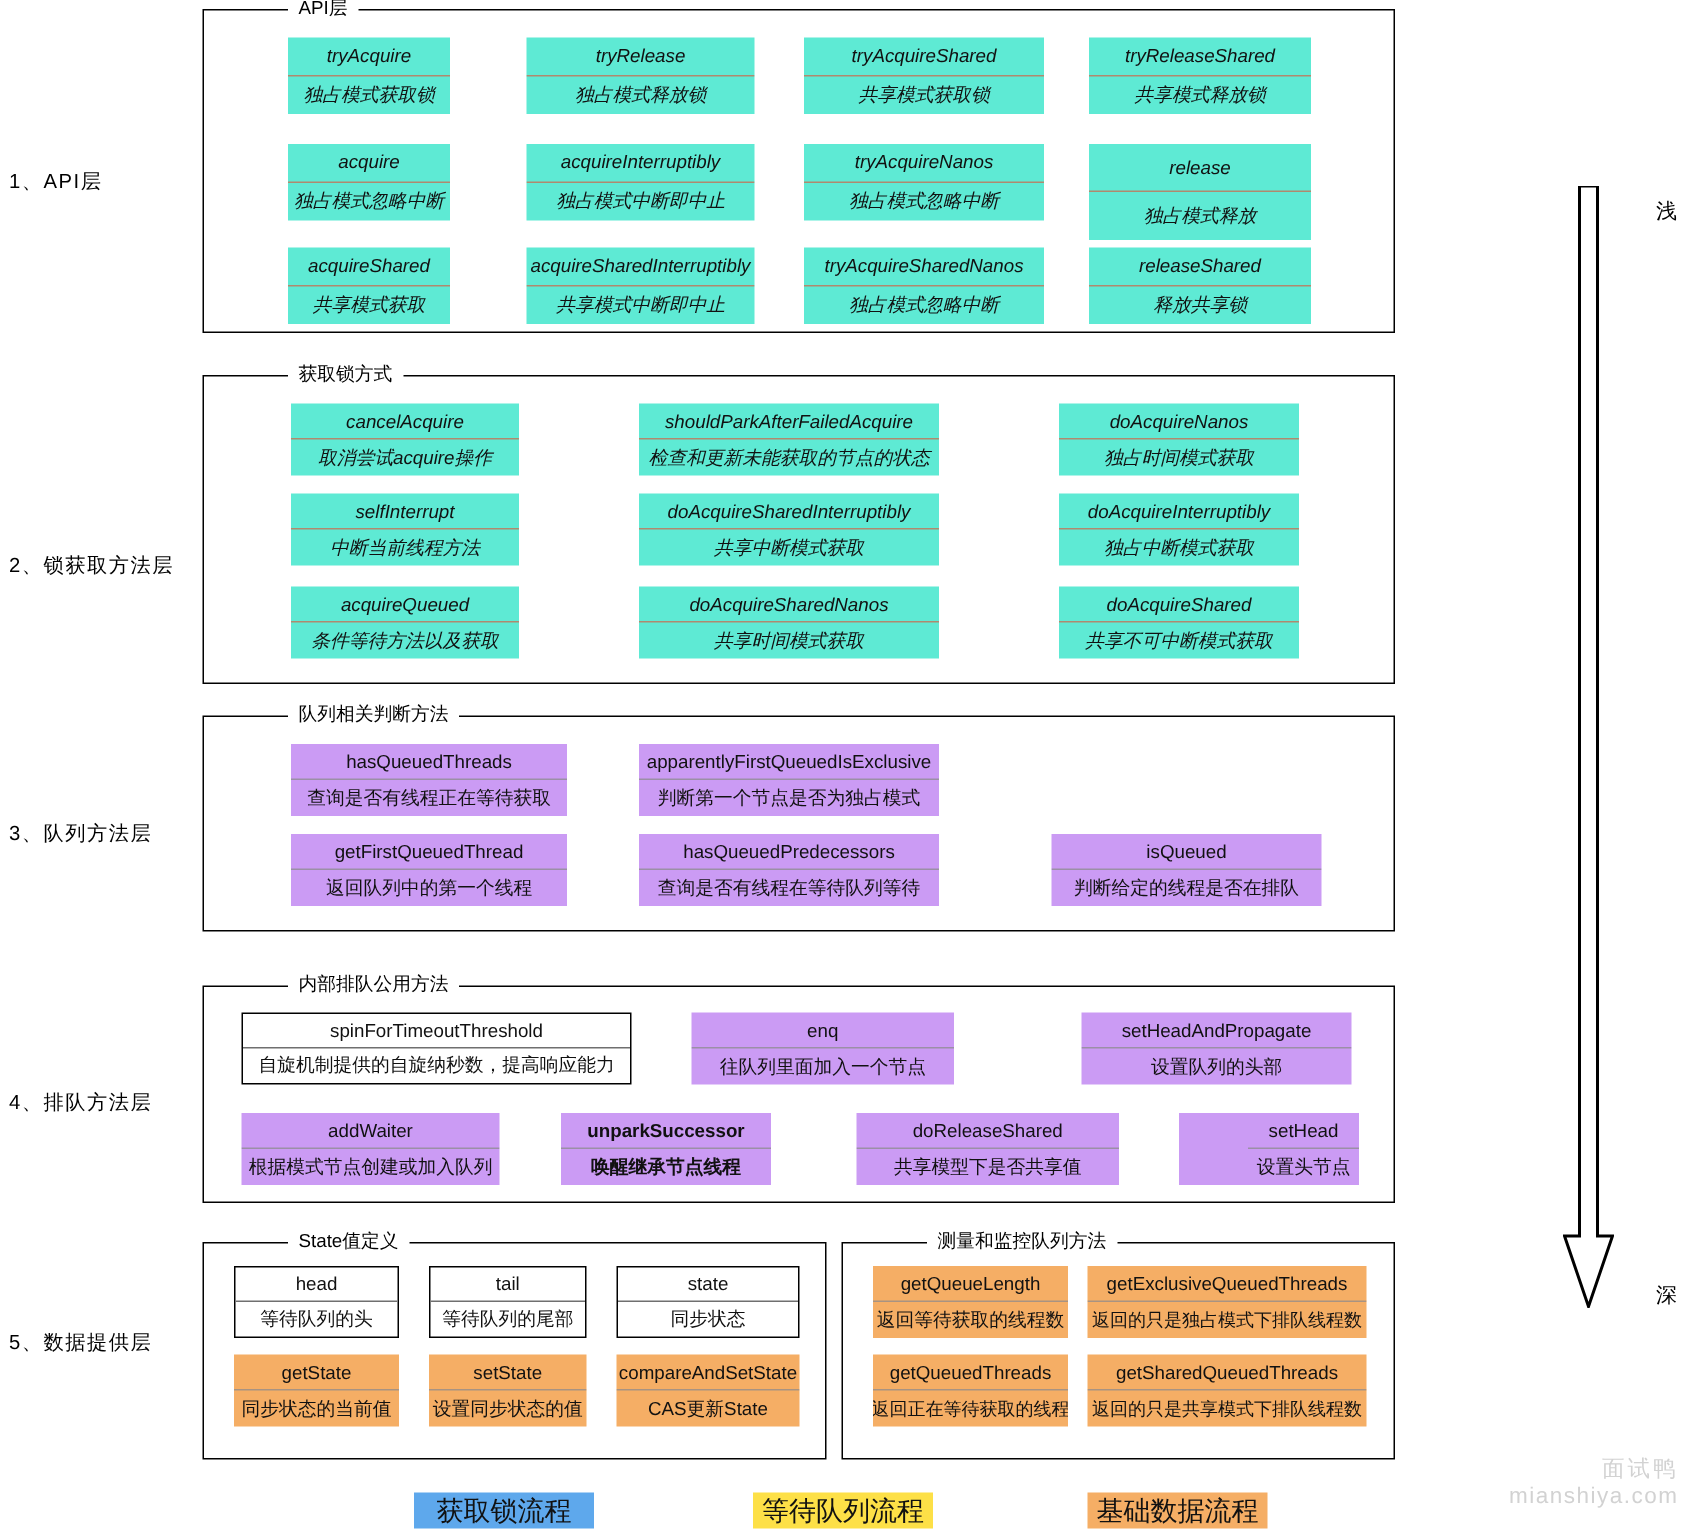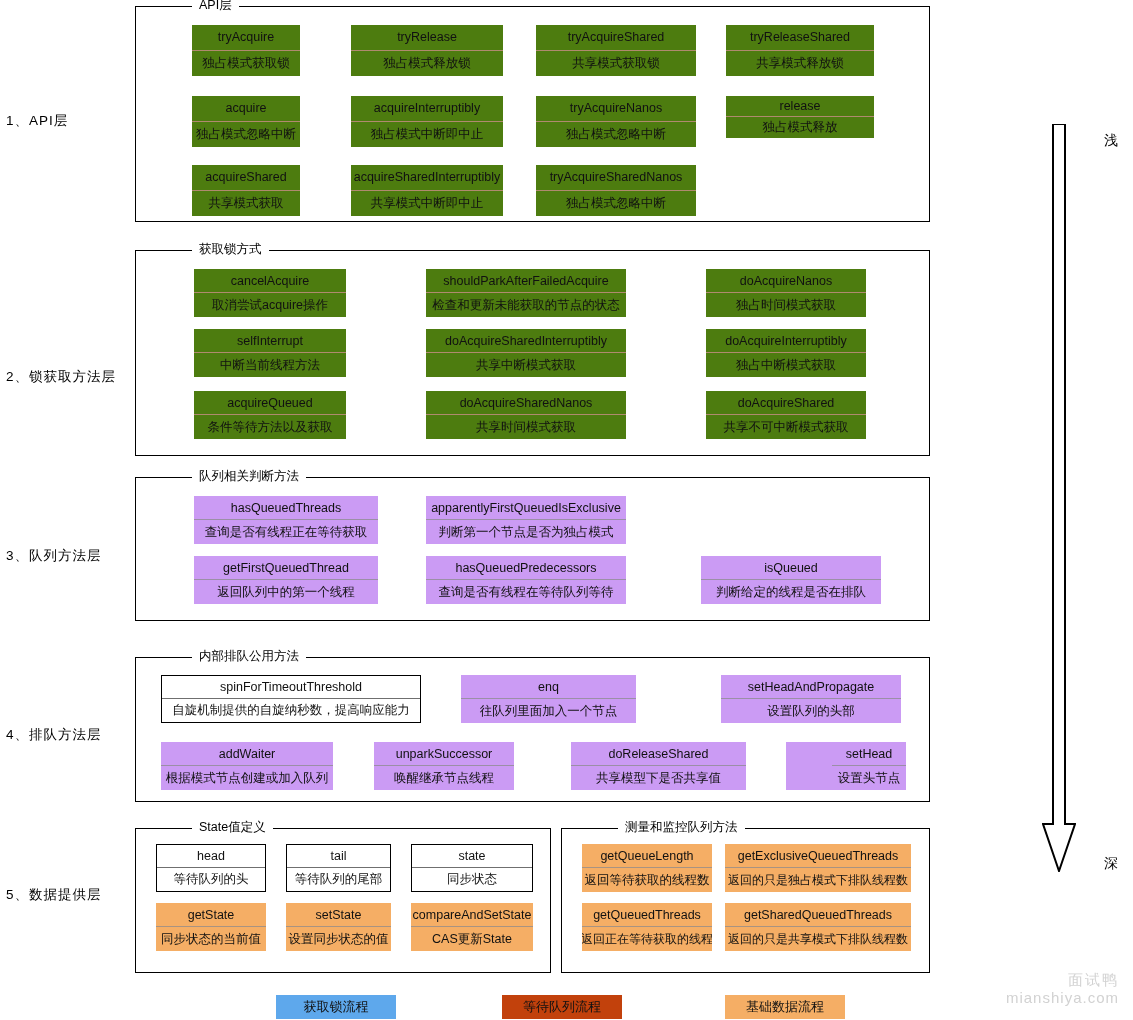--- a/index.html
+++ b/index.html
@@ -66,21 +66,21 @@
   }
   .card .desc {
     flex: 1 1 auto;
     display: flex;
     align-items: center;
     justify-content: center;
     font-size: 12.5px;
     color: #111;
     white-space: nowrap;
   }
-  .card.blue   { background: #4d7c0f; }
+  .card.blue   { background: #5eead4; font-style: italic; }
   .card.purple { background: #CB9BF4; }
   .card.orange { background: #F5AE65; }
   .card.white  { background: #ffffff; border: 1.4px solid #000; }
 
   .card.blue   .name { border-bottom: 1.2px solid #B08A6E; }
   .card.purple .name { border-bottom: 1.2px solid #9B8FA6; }
   .card.orange .name { border-bottom: 1.2px solid #A89382; }
   .card.white  .name { border-bottom: 1.2px solid #6f6f6f; }
 
   
@@ -99,21 +99,21 @@
   }
 
   
   .legend-item {
     position: absolute;
     height: 24px;
     width: 120px;
     display: flex;
     align-items: center;
     justify-content: center;
-    font-size: 13px;
+    font-size: 18px;
     color: #111;
     top: 995px;
   }
 
   
   #watermark {
     position: absolute;
     right: 14px;
     bottom: 12px;
     text-align: right;
@@ -161,35 +161,39 @@
           <div class="desc">独占模式忽略中断</div>
         </div>
         <div class="card blue" style="left: 215px; top: 89px; width: 152px; height: 51px;">
           <div class="name">acquireInterruptibly</div>
           <div class="desc">独占模式中断即中止</div>
         </div>
         <div class="card blue" style="left: 400px; top: 89px; width: 160px; height: 51px;">
           <div class="name">tryAcquireNanos</div>
           <div class="desc">独占模式忽略中断</div>
         </div>
-        <div class="card blue" style="left: 590px; top: 89px; width: 148px; height: 42px;">
+        <div class="card blue" style="left: 590px; top: 89px; width: 148px; height: 64px;">
           <div class="name">release</div>
           <div class="desc">独占模式释放</div>
         </div>
         <div class="card blue" style="left: 56px; top: 158px; width: 108px; height: 51px;">
           <div class="name">acquireShared</div>
           <div class="desc">共享模式获取</div>
         </div>
         <div class="card blue" style="left: 215px; top: 158px; width: 152px; height: 51px;">
           <div class="name">acquireSharedInterruptibly</div>
           <div class="desc">共享模式中断即中止</div>
         </div>
         <div class="card blue" style="left: 400px; top: 158px; width: 160px; height: 51px;">
           <div class="name">tryAcquireSharedNanos</div>
           <div class="desc">独占模式忽略中断</div>
+        </div>
+        <div class="card blue" style="left: 590px; top: 158px; width: 148px; height: 51px;">
+          <div class="name">releaseShared</div>
+          <div class="desc">释放共享锁</div>
         </div>
       </div>
       <div class="group" style="left: 135px; top: 250px; width: 795px; height: 206px;">
         <div class="group-title">获取锁方式</div>
         <div class="card blue" style="left: 58px; top: 18px; width: 152px; height: 48px;">
           <div class="name">cancelAcquire</div>
           <div class="desc">取消尝试acquire操作</div>
         </div>
         <div class="card blue" style="left: 290px; top: 18px; width: 200px; height: 48px;">
           <div class="name">shouldParkAfterFailedAcquire</div>
@@ -258,21 +262,21 @@
           <div class="desc">往队列里面加入一个节点</div>
         </div>
         <div class="card purple" style="left: 585px; top: 17px; width: 180px; height: 48px;">
           <div class="name">setHeadAndPropagate</div>
           <div class="desc">设置队列的头部</div>
         </div>
         <div class="card purple" style="left: 25px; top: 84px; width: 172px; height: 48px;">
           <div class="name">addWaiter</div>
           <div class="desc">根据模式节点创建或加入队列</div>
         </div>
-        <div class="card purple" style="left: 238px; top: 84px; width: 140px; height: 48px;">
+        <div class="card purple" style="left: 238px; top: 84px; width: 140px; height: 48px; font-weight: bold;">
           <div class="name">unparkSuccessor</div>
           <div class="desc">唤醒继承节点线程</div>
         </div>
         <div class="card purple" style="left: 435px; top: 84px; width: 175px; height: 48px;">
           <div class="name">doReleaseShared</div>
           <div class="desc">共享模型下是否共享值</div>
         </div>
         <div class="card purple" style="left: 650px; top: 84px; width: 120px; height: 48px; padding-left: 46px;">
           <div class="name">setHead</div>
           <div class="desc">设置头节点</div>
@@ -327,21 +331,21 @@
     </div>
 
   <svg id="depth-arrow" viewBox="0 0 34 748" preserveAspectRatio="none">
     <polygon points="11,0 23,0 23,700 33,700 17,747 1,700 11,700" fill="#ffffff" stroke="#000000" stroke-width="2" vector-effect="non-scaling-stroke"></polygon>
   </svg>
   <div class="depth-text" id="depth-shallow" style="top: 132px;">浅</div>
   <div class="depth-text" id="depth-deep" style="top: 855px;">深</div>
 
   <div id="legend-root">
       <div class="legend-item" style="left: 276px; background: rgb(94, 168, 236);">获取锁流程</div>
-      <div class="legend-item" style="left: 502px; background: #c2410c;">等待队列流程</div>
+      <div class="legend-item" style="left: 502px; background: #fde047;">等待队列流程</div>
       <div class="legend-item" style="left: 725px; background: rgb(245, 174, 101);">基础数据流程</div>
     </div>
 
   <div id="watermark">
     <div class="wm-cn">面试鸭</div>
     <div class="wm-en">mianshiya.com</div>
   </div>
 
 </div>
 

